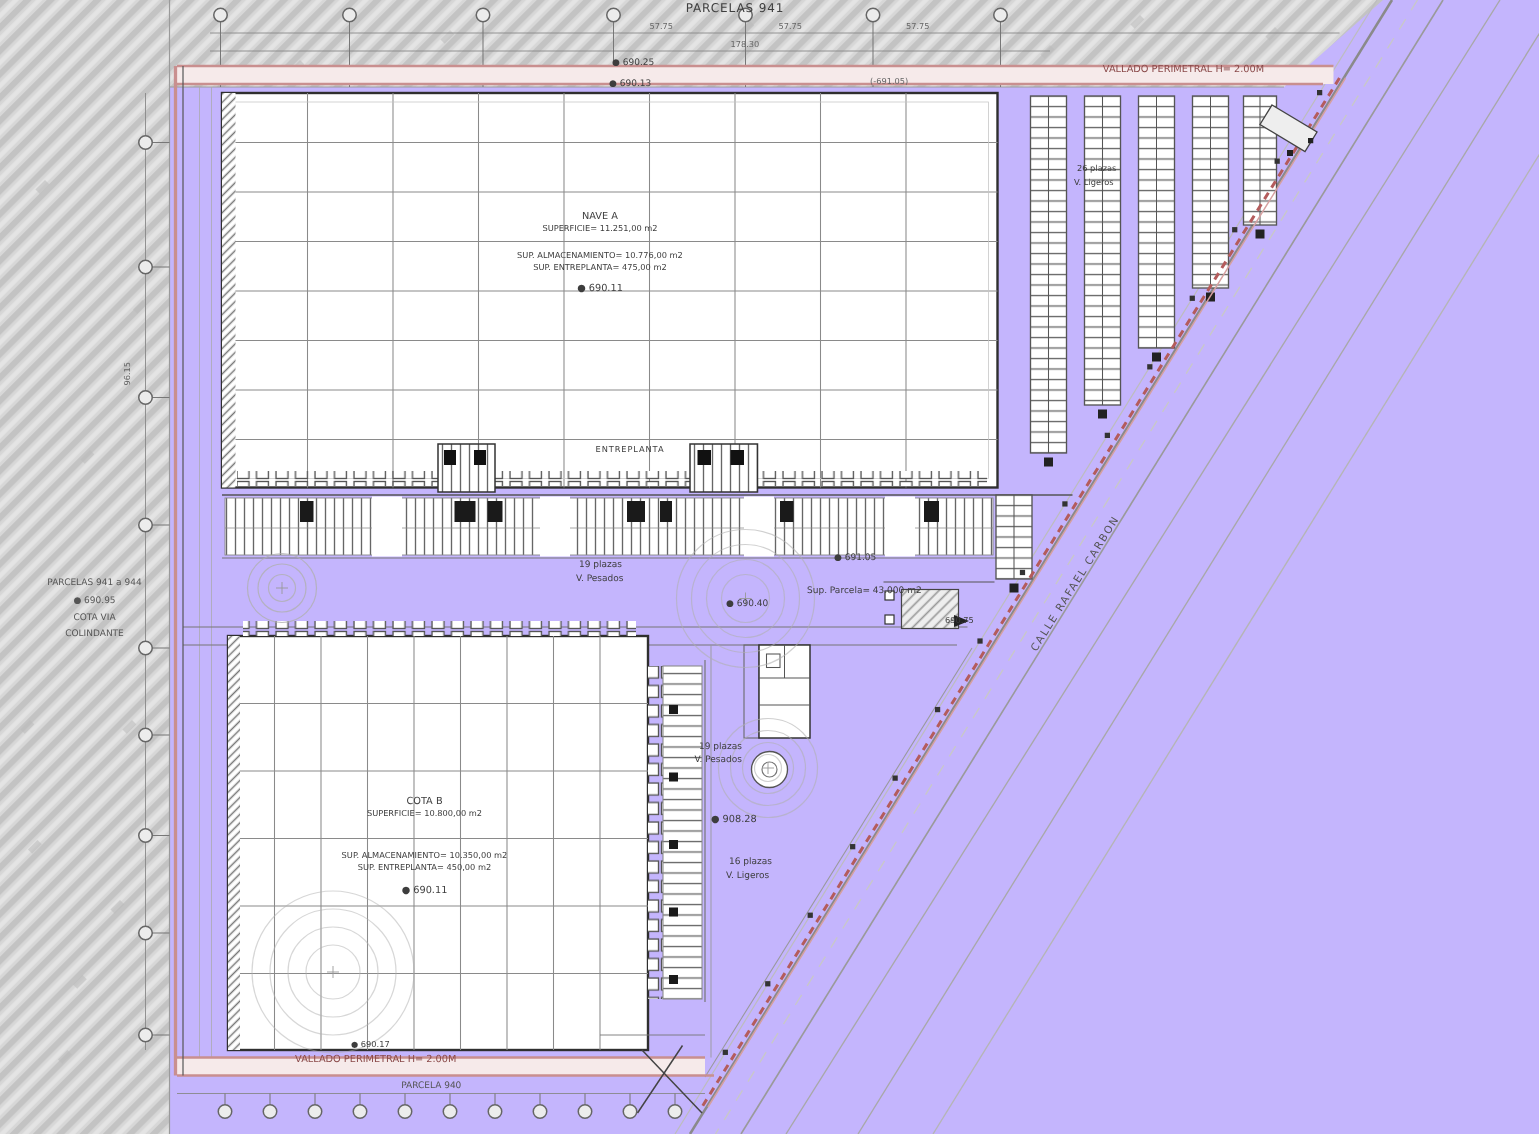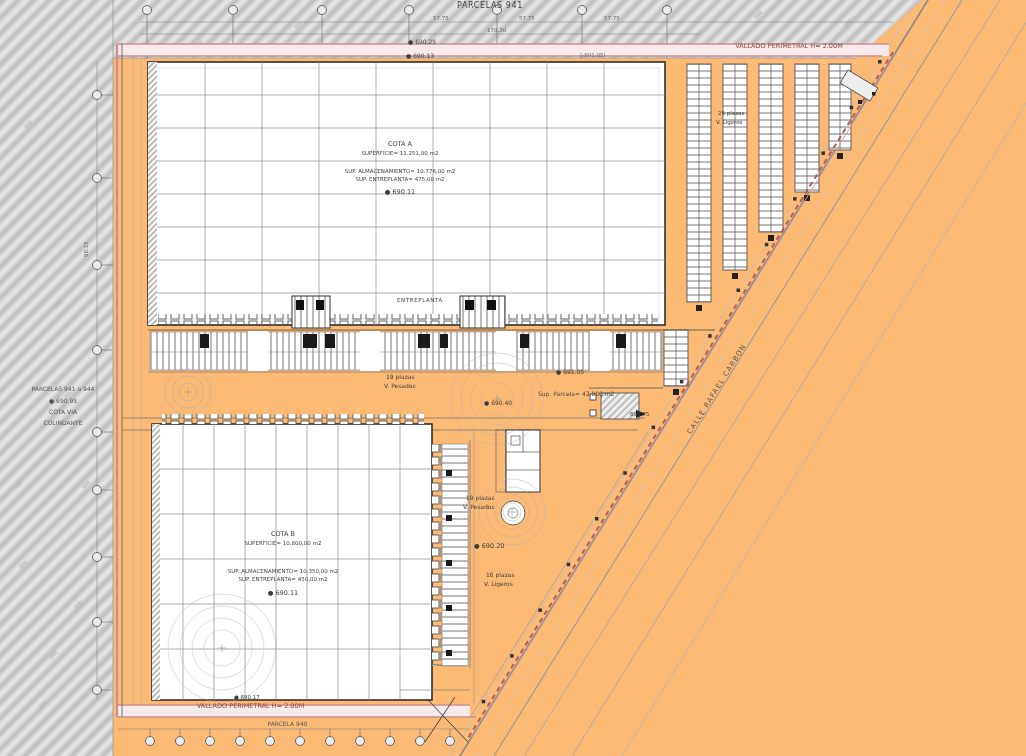--- a/index.html
+++ b/index.html
@@ -1,16 +1,16 @@
 <!DOCTYPE html>
 <html><head>
 <meta charset="utf-8">
 <style>
   html,body{margin:0;padding:0;background:#fff}
-  .sheet{position:relative;width:1026px;height:756px;background:#fdba74;
+  .sheet{position:relative;width:1026px;height:756px;background:#c4b5fd;
          font-family:"DejaVu Sans",sans-serif;overflow:hidden}
   .sheet svg{position:absolute;left:0;top:0}
   .t{position:absolute;white-space:nowrap;color:#3d3d3d;line-height:1.15}
   .c{text-align:center}
   .f8{font-size:8px}.f7{font-size:7px}.f65{font-size:6.5px}.f6{font-size:6px}.f55{font-size:5.5px}
   .pink{color:#8a4a4a}.dim{color:#666}.gray{color:#555}
   .ls{letter-spacing:.6px}
   .rotStreet{transform:rotate(-58deg);letter-spacing:1.2px;color:#555}
   .rotL{transform:rotate(-90deg)}
   .region{position:absolute;background:transparent}
@@ -310,21 +310,21 @@
   <div class="t f55 dim" style="left:519px;top:15px">57.75</div>
   <div class="t f55 dim" style="left:604px;top:15px">57.75</div>
   <div class="t f55 dim" style="left:487px;top:27px">178.30</div>
   <div class="t f55 dim rotL" style="left:78px;top:246px">96.15</div>
 
   <div class="t c f6 gray" style="left:16px;top:386px;width:94px">PARCELAS 941 a 944</div>
   <div class="t c f6 gray" style="left:16px;top:398px;width:94px">● 690.95</div>
   <div class="t c f6 gray" style="left:16px;top:409px;width:94px">COTA VIA</div>
   <div class="t c f6 gray" style="left:16px;top:420px;width:94px">COLINDANTE</div>
 
-  <div class="t c f65" style="left:330px;top:141px;width:140px">COTA A</div>
+  <div class="t c f65" style="left:330px;top:141px;width:140px">NAVE A</div>
   <div class="t c f55" style="left:320px;top:150px;width:160px">SUPERFICIE= 11.251,00 m2</div>
   <div class="t c f55" style="left:300px;top:168px;width:200px">SUP. ALMACENAMIENTO= 10.776,00 m2</div>
   <div class="t c f55" style="left:300px;top:176px;width:200px">SUP. ENTREPLANTA= 475,00 m2</div>
   <div class="t c f65" style="left:330px;top:189px;width:140px">● 690.11</div>
   <div class="t c f55 ls" style="left:380px;top:297px;width:80px">ENTREPLANTA</div>
 
   <div class="t c f65" style="left:233px;top:531px;width:100px">COTA B</div>
   <div class="t c f55" style="left:213px;top:540px;width:140px">SUPERFICIE= 10.800,00 m2</div>
   <div class="t c f55" style="left:193px;top:568px;width:180px">SUP. ALMACENAMIENTO= 10.350,00 m2</div>
   <div class="t c f55" style="left:193px;top:576px;width:180px">SUP. ENTREPLANTA= 450,00 m2</div>
@@ -336,20 +336,20 @@
   <div class="t f6" style="left:463px;top:504px">V. Pesados</div>
   <div class="t f6" style="left:486px;top:572px">16 plazas</div>
   <div class="t f6" style="left:484px;top:581px">V. Ligeros</div>
   <div class="t f55" style="left:718px;top:110px">26 plazas</div>
   <div class="t f55" style="left:716px;top:119px">V. Ligeros</div>
 
   <div class="t f6" style="left:538px;top:391px">Sup. Parcela= 43.000 m2</div>
   <div class="t f6" style="left:556px;top:369px">● 691.05</div>
   <div class="t f6" style="left:484px;top:400px">● 690.40</div>
   <div class="t f55" style="left:630px;top:411px">690.75</div>
-  <div class="t f65" style="left:474px;top:543px">● 690.20</div>
+  <div class="t f65" style="left:474px;top:543px">● 908.28</div>
   <div class="t f55" style="left:234px;top:694px">● 690.17</div>
 
   <div class="t c f7 rotStreet" style="left:652px;top:385px;width:130px">CALLE RAFAEL CARBON</div>
 
   <div class="t c f65 pink" style="left:148px;top:703px;width:205px">VALLADO PERIMETRAL H= 2.00M</div>
   <div class="t c f6 gray" style="left:240px;top:721px;width:95px">PARCELA 940</div>
 </div>
 
 </body></html>

